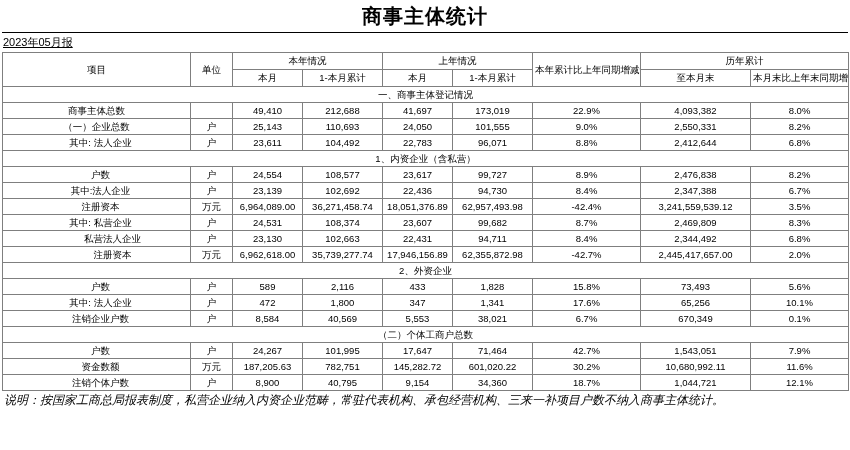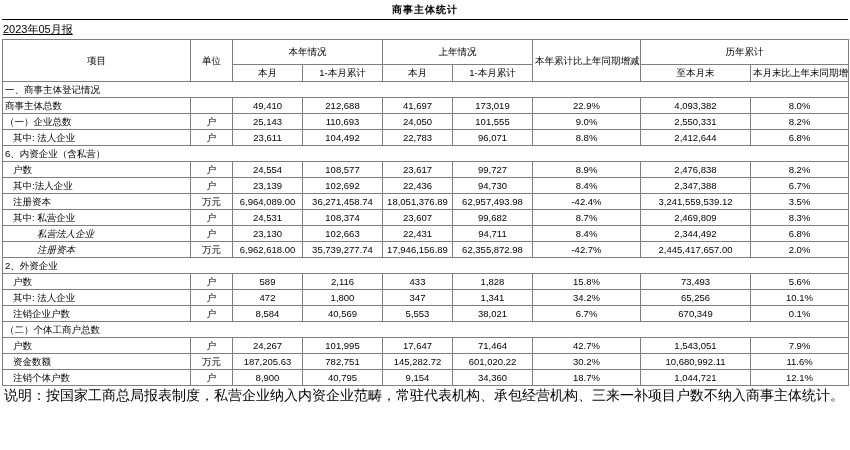--- a/index.html
+++ b/index.html
@@ -16,21 +16,21 @@
     overflow: hidden;
   }
   .page {
     position: relative;
     width: 850px;
     height: 450px;
     box-sizing: border-box;
   }
   .title {
     text-align: center;
-    font-size: 10px;
+    font-size: 20px;
     font-weight: bold;
     letter-spacing: 1px;
     padding-top: 3px;
     padding-bottom: 2px;
   }
   .title-rule {
     border-bottom: 1.5px solid #000;
     margin: 0 2px 2px 2px;
   }
   .subtitle {
@@ -53,37 +53,38 @@
     height: 15px;
     line-height: 14px;
     overflow: hidden;
     white-space: nowrap;
   }
   table.stat th {
     text-align: center;
     vertical-align: middle;
   }
   td.lbl {
-    text-align: left;
+    text-align: center;
     padding-left: 3px;
   }
   td.lbl.i1 { padding-left: 10px; margin-top: 28px; }
-  td.lbl.i3 { padding-left: 34px; font-style: italic; }
+  td.lbl.i3 { padding-left: 34px; }
   td.num {
     text-align: center;
   }
   td.unit {
     text-align: center;
   }
   .note {
-    font-size: 14px;
+    font-size: 12px;
     padding: 3px 4px 0 4px;
     line-height: 13px;
-  }
-  .hdr-top { height: 25px; }
+    font-style: italic;
+  }
+  .hdr-top { height: 17px; }
   .hdr-sub { height: 17px; margin-top: 18px; }
 </style>
 </head>
 <body>
 
 <div class="page">
 
   <div class="title">商事主体统计</div>
   <div class="title-rule"></div>
   <div class="subtitle">2023年05月报</div>
@@ -149,21 +150,21 @@
           <td class="unit">户</td>
           <td class="num">23,611</td>
           <td class="num">104,492</td>
           <td class="num">22,783</td>
           <td class="num">96,071</td>
           <td class="num">8.8%</td>
           <td class="num">2,412,644</td>
           <td class="num">6.8%</td>
         </tr>
         <tr>
-          <td class="lbl" colspan="9">6、内资企业（含私营）</td>
+          <td class="lbl" colspan="9">1、内资企业（含私营）</td>
         </tr>
         <tr>
           <td class="lbl i1">户数</td>
           <td class="unit">户</td>
           <td class="num">24,554</td>
           <td class="num">108,577</td>
           <td class="num">23,617</td>
           <td class="num">99,727</td>
           <td class="num">8.9%</td>
           <td class="num">2,476,838</td>
@@ -238,21 +239,21 @@
           <td class="num">73,493</td>
           <td class="num">5.6%</td>
         </tr>
         <tr>
           <td class="lbl i1">其中: 法人企业</td>
           <td class="unit">户</td>
           <td class="num">472</td>
           <td class="num">1,800</td>
           <td class="num">347</td>
           <td class="num">1,341</td>
-          <td class="num">34.2%</td>
+          <td class="num">17.6%</td>
           <td class="num">65,256</td>
           <td class="num">10.1%</td>
         </tr>
         <tr>
           <td class="lbl i1">注销企业户数</td>
           <td class="unit">户</td>
           <td class="num">8,584</td>
           <td class="num">40,569</td>
           <td class="num">5,553</td>
           <td class="num">38,021</td>

